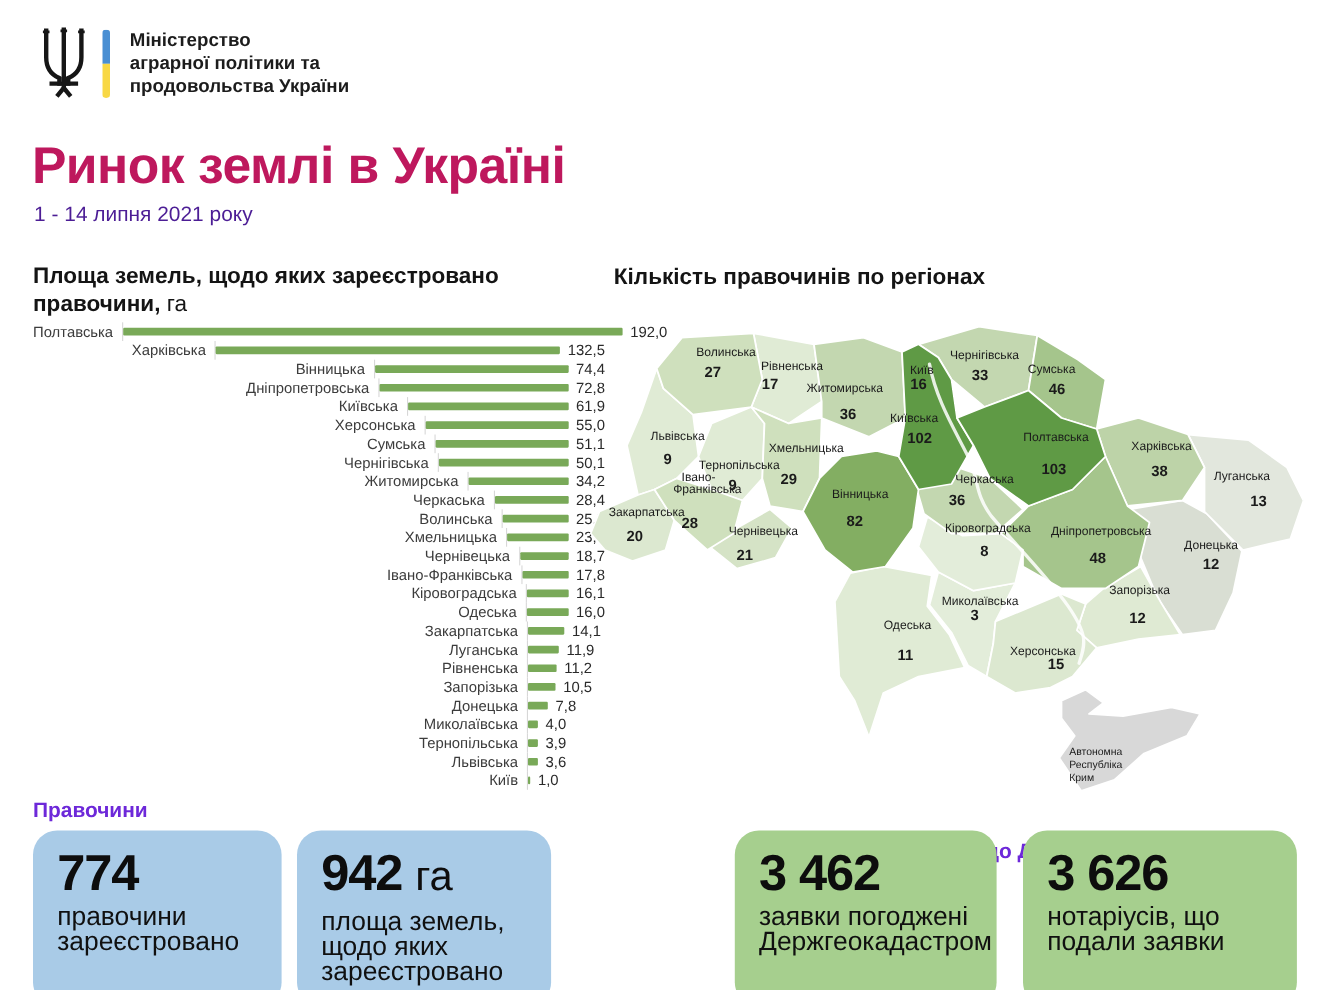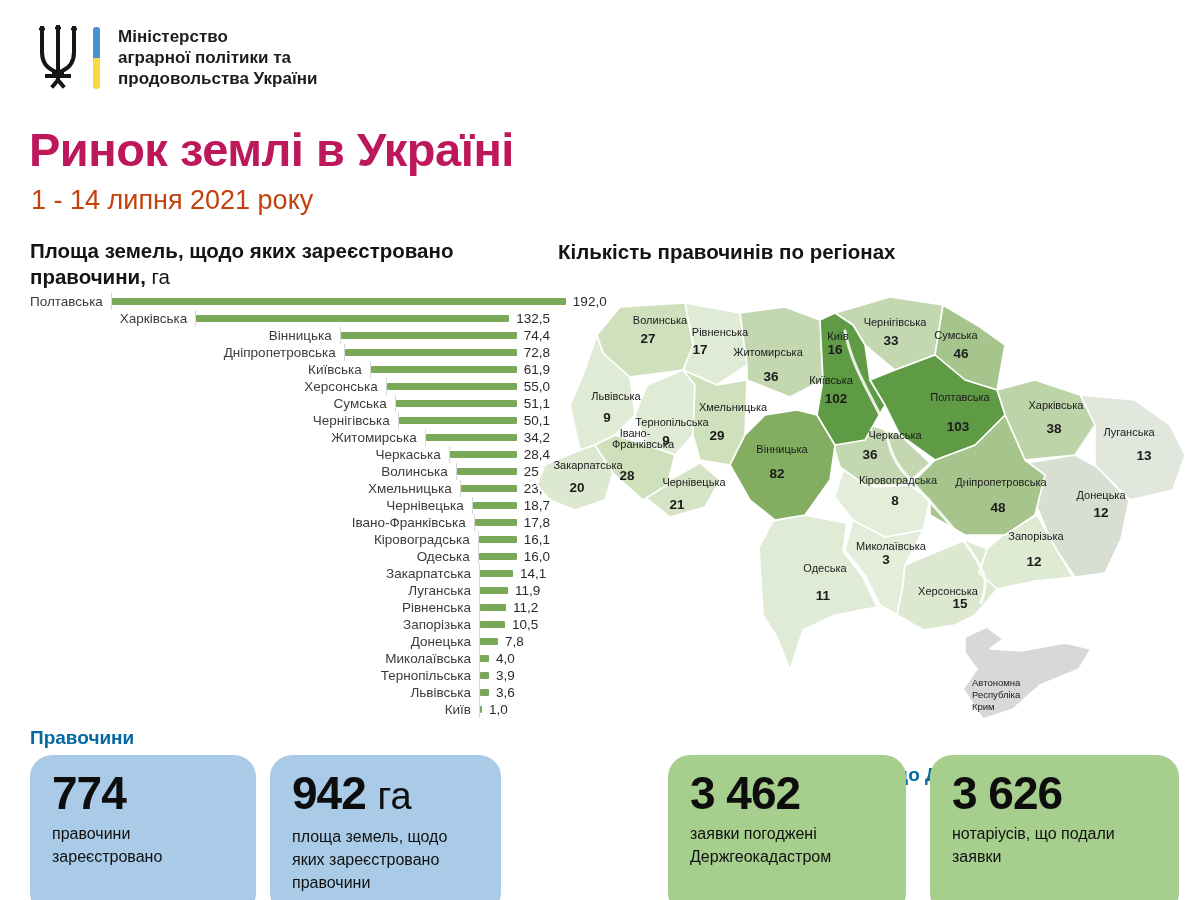--- a/index.html
+++ b/index.html
@@ -7,39 +7,39 @@
         font-family:"Liberation Sans",sans-serif;color:#111;}
   
   .hdr{position:absolute;left:33px;top:24px;display:flex;align-items:flex-start;}
   .trident{width:50px;height:66px;}
   .flagbar{width:7px;height:62px;border-radius:3px;margin:3px 0 0 10px;overflow:hidden;}
   .flagbar .b{height:50%;}
   .flagbar .y{height:50%;}
   .ministry{margin-left:18px;font-size:17px;line-height:21px;font-weight:bold;color:#1c1c1c;padding-top:2px;}
   
   .maintitle{position:absolute;left:29px;top:122px;font-size:47px;font-weight:800;letter-spacing:-.5px;color:#be185d;}
-  .subtitle{position:absolute;left:31px;top:185px;font-size:27px;color:#c2410c;}
+  .subtitle{position:absolute;left:31px;top:185px;font-size:19px;color:#4c1d95;}
   
   .chart-title{position:absolute;left:30px;top:238px;font-size:20.5px;font-weight:bold;line-height:26px;color:#141414;}
   .chart-title .unit{font-weight:normal;}
   #bars{position:absolute;left:30px;top:293px;width:520px;}
   .brow{display:flex;align-items:center;height:17px;}
   .blabel{width:441px;padding-right:8px;text-align:right;font-size:13.5px;color:#3c3c3c;white-space:nowrap;}
   .bzone{flex:1;display:flex;align-items:center;border-left:1px solid #d7d7d7;height:100%;}
   .bar{height:7px;border-radius:1px;}
   .bval{margin-left:7px;font-size:13.5px;color:#2a2a2a;}
   
   .map-title{position:absolute;left:558px;top:240px;font-size:20.5px;font-weight:bold;color:#141414;}
   #mapwrap{position:absolute;left:535px;top:285px;width:650px;height:450px;}
   
-  .sec-title{position:absolute;top:727px;font-size:19px;font-weight:bold;color:#0369a1;}
+  .sec-title{position:absolute;top:727px;font-size:19px;font-weight:bold;color:#6d28d9;}
   .card{position:absolute;top:755px;height:160px;border-radius:22px;padding:12px 20px 0 22px;box-sizing:border-box;}
   .card .num{font-size:46px;font-weight:800;letter-spacing:-1px;color:#0d0d0d;line-height:52px;}
   .card .num .u{font-size:38px;font-weight:normal;letter-spacing:0;}
-  .card .lbl{font-size:16px;line-height:23px;color:#101010;margin-top:3px;max-width:210px;}
+  .card .lbl{font-size:24px;line-height:23px;color:#101010;margin-top:3px;max-width:210px;}
 </style>
 </head>
 <body>
 
 <div id="page">
 
   <div class="hdr">
     <svg class="trident" viewBox="0 0 48 66">
       <g fill="none" stroke="#161616" stroke-width="4" stroke-linecap="square">
         <path d="M8,4 V28 Q8,42 20,47 V52"></path>

